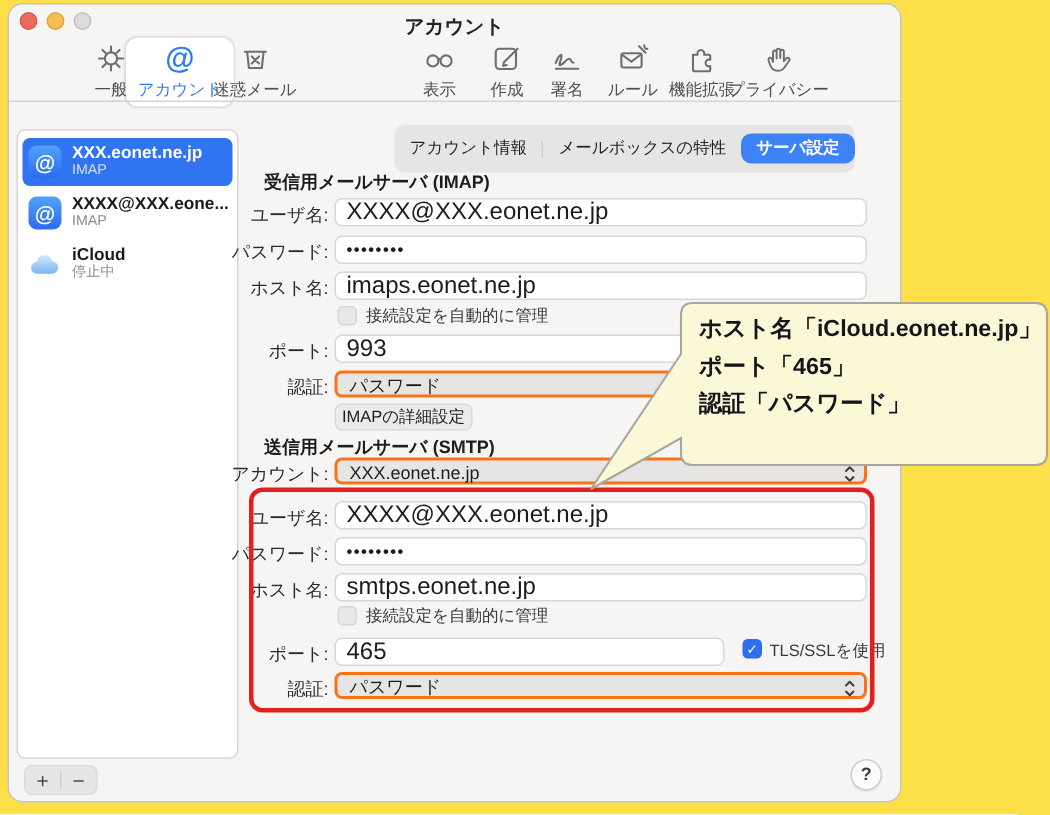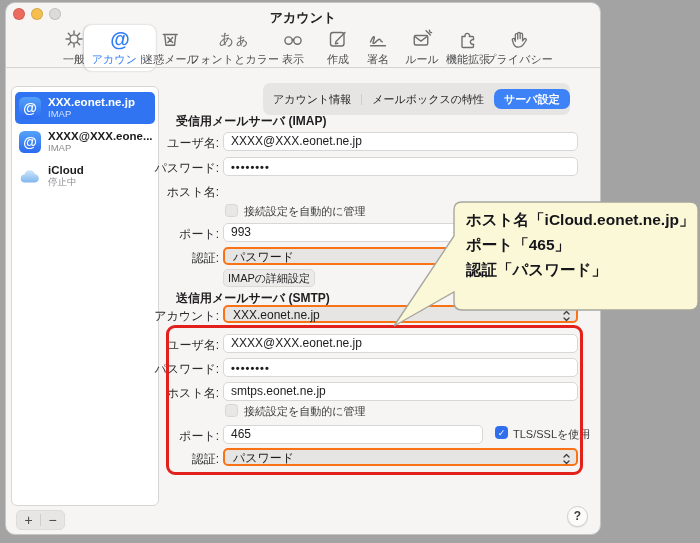--- a/index.html
+++ b/index.html
@@ -1,16 +1,16 @@
 <!DOCTYPE html>
 <html><head>
 <meta charset="utf-8">
 <style>
   html,body{margin:0;padding:0;background:#fff;}
-  .stage{position:relative;width:700px;height:543px;background:#a3a3a3;overflow:hidden;
+  .stage{position:relative;width:700px;height:543px;background:#fde047;overflow:hidden;
          font-family:"Liberation Sans","DejaVu Sans",sans-serif;-webkit-font-smoothing:antialiased;}
 
   
   .window{position:absolute;left:5px;top:2px;width:596px;height:533px;background:#f6f5f3;
           border:1px solid #c6c5c3;border-radius:10px;box-sizing:border-box;overflow:hidden;}
   .titlebar{position:absolute;left:0;top:0;width:100%;height:24px;}
   .light{position:absolute;top:5px;width:12px;height:12px;border-radius:50%;box-sizing:border-box;border:1px solid rgba(0,0,0,.12);}
   .light.red{left:7px;background:#ed6a5f;}
   .light.yellow{left:25px;background:#f5bf4f;}
   .light.gray{left:43px;background:#dcdbd9;}
@@ -52,21 +52,21 @@
   
   .tabbar{position:absolute;left:257px;top:80px;height:32px;display:flex;background:#e7e5e3;border-radius:7px;align-items:center;}
   .tab{font-size:11px;color:#242426;padding:0 10px;line-height:20px;white-space:nowrap;cursor:default;}
   .tab.selected{background:#3e82f7;color:#fff;border-radius:7px;font-weight:600;}
   .tabsep{width:1px;height:11px;background:#cfcdca;}
 
   
   .sec-header{position:absolute;left:170px;font-size:12px;font-weight:700;color:#1d1d1f;white-space:nowrap;}
   .flabel{position:absolute;left:60px;width:153px;text-align:right;font-size:12px;color:#2b2b2d;line-height:19px;white-space:nowrap;}
   .tfield{position:absolute;left:217px;width:355px;height:19px;background:#fff;border:1px solid #d9d7d5;border-radius:5px;
-          box-sizing:border-box;font-size:12px;line-height:17px;padding:0 7px;color:#1c1c1e;white-space:nowrap;overflow:hidden;}
+          box-sizing:border-box;font-size:16px;line-height:17px;padding:0 7px;color:#1c1c1e;white-space:nowrap;overflow:hidden;}
   .pwfield{letter-spacing:1px;font-weight:700;font-size:11px;line-height:18px;}
   .dd{position:absolute;left:217px;width:355px;height:18px;background:#e7e5e3;border:2px solid #f97316;border-radius:5px;
       box-sizing:border-box;font-size:12px;line-height:16px;padding:0 8px;color:#1c1c1e;}
   .dd .chev{position:absolute;right:5px;top:2px;}
   .gbtn{position:absolute;left:217px;width:92px;height:18px;background:#ecebe9;border:1px solid #dbd9d6;border-radius:5px;
         box-sizing:border-box;font-size:11px;line-height:16px;text-align:center;color:#1c1c1e;cursor:default;}
   .cb{position:absolute;width:13px;height:13px;border-radius:3.5px;background:#e9e7e5;border:1px solid #d8d6d3;box-sizing:border-box;}
   .cb.checked{background:#2f6fed;border-color:#2f6fed;color:#fff;font-size:9px;font-weight:700;text-align:center;line-height:12px;}
   .cb-label{position:absolute;font-size:11px;color:#3a3a3c;line-height:14px;white-space:nowrap;}
 
@@ -109,24 +109,20 @@
 
     <div class="tb-item" style="left:164px">
       <span class="tb-icon">
         <svg width="22" height="22" viewBox="0 0 22 22" fill="none" stroke="#6f6f6f" stroke-width="1.4" stroke-linecap="round" stroke-linejoin="round">
           <path d="M4 6.5h14M5.5 6.5l1.2 10.8h8.6l1.2-10.8M8.6 9.6l4.8 4.8M13.4 9.6l-4.8 4.8"></path>
         </svg>
       </span>
       <span class="tb-label">迷惑メール</span>
     </div>
 
-    <div class="tb-item" style="left:228px">
-      <span class="tb-icon fonts-glyph">あぁ</span>
-      <span class="tb-label">フォントとカラー</span>
-    </div>
 
     <div class="tb-item" style="left:287px">
       <span class="tb-icon">
         <svg width="22" height="22" viewBox="0 0 22 22" fill="none" stroke="#6f6f6f" stroke-width="1.4" stroke-linecap="round">
           <circle cx="6.6" cy="12.6" r="3.7"></circle>
             <circle cx="15.4" cy="12.6" r="3.7"></circle>
           <path d="M10.3 11.8q0.7-1.2 1.4 0"></path>
         </svg>
       </span>
       <span class="tb-label">表示</span>
@@ -233,20 +229,21 @@
 
     <div class="sec-header" style="top:110px">受信用メールサーバ (IMAP)</div>
 
     <div class="flabel" style="top:131px">ユーザ名:</div>
     <div class="tfield" style="top:129px">XXXX@XXX.eonet.ne.jp</div>
 
     <div class="flabel" style="top:156px">パスワード:</div>
     <div class="tfield pwfield" style="top:154px">••••••••</div>
 
     <div class="flabel" style="top:180px">ホスト名:</div>
+    <div class="tfield" style="top:178px">imaps.eonet.ne.jp</div>
 
     <div class="cb" style="left:219px;top:201px"></div>
     <div class="cb-label" style="left:238px;top:201px">接続設定を自動的に管理</div>
 
     <div class="flabel" style="top:222px">ポート:</div>
     <div class="tfield" style="top:220px">993</div>
 
     <div class="flabel" style="top:246px">認証:</div>
     <div class="dd" style="top:244px">
       <span>パスワード</span>

